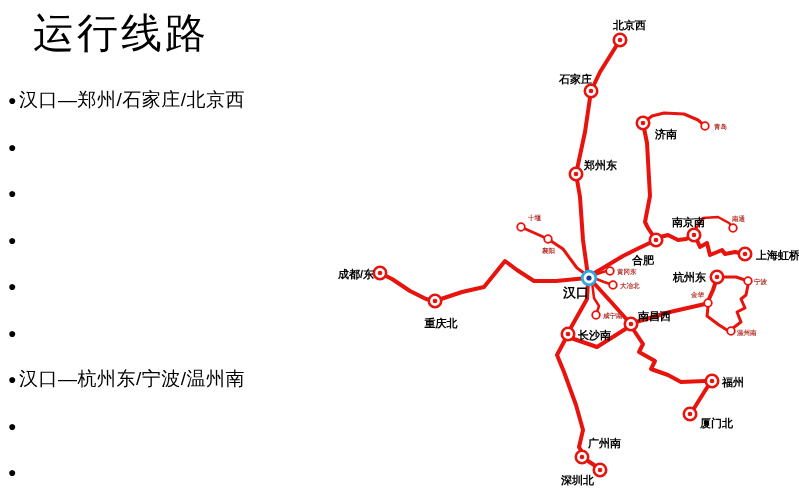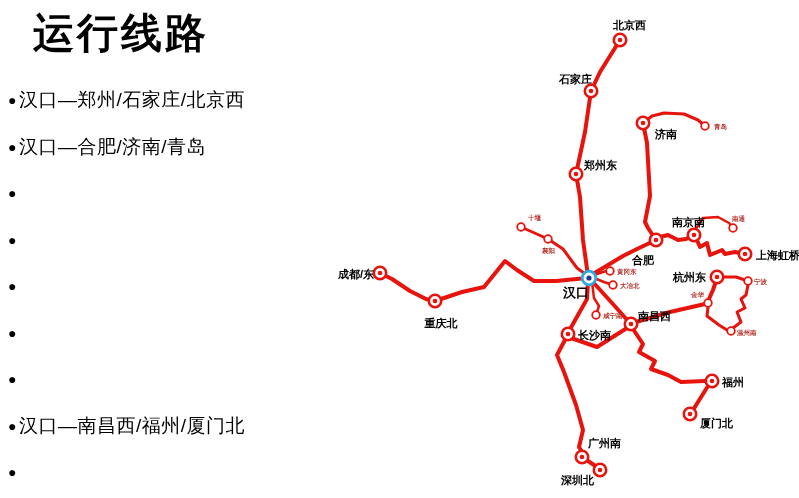--- a/index.html
+++ b/index.html
@@ -2,21 +2,21 @@
 <html><head>
 <meta charset="utf-8">
 <style>
   html,body{margin:0;padding:0;}
   body{
     width:799px;height:498px;position:relative;overflow:hidden;
     background:#ffffff;font-family:"Liberation Sans","DejaVu Sans",sans-serif;
   }
   .title{
     position:absolute;left:33px;top:6px;
-    font-size:41px;font-weight:bold;color:#000;letter-spacing:3px;
+    font-size:41px;font-weight:normal;color:#000;letter-spacing:3px;
     white-space:nowrap;
   }
   #route-list{
     position:absolute;left:8px;top:77px;margin:0;padding:0;list-style:none;
   }
   #route-list li{
     height:46.5px;display:flex;align-items:center;
     font-size:19px;color:#000;white-space:nowrap;letter-spacing:0.5px;
   }
   #route-list .bullet{font-size:14px;margin-right:2px;line-height:1;}
@@ -30,40 +30,39 @@
 
 <div class="title">运行线路</div>
 
 <ul id="route-list">
     <li>
       <span class="bullet">●</span>
       <span>汉口—郑州/石家庄/北京西</span>
     </li>
     <li>
       <span class="bullet">●</span>
-      <span>汉口—合肥/济南/青岛</span>
-    </li>
-    <li>
-      <span class="bullet">●</span>
-    </li>
-    <li>
-      <span class="bullet">●</span>
-    </li>
-    <li>
-      <span class="bullet">●</span>
-    </li>
-    <li>
-      <span class="bullet">●</span>
-    </li>
-    <li>
-      <span class="bullet">●</span>
-    </li>
-    <li>
-      <span class="bullet">●</span>
-      <span>汉口—南昌西/福州/厦门北</span>
+    </li>
+    <li>
+      <span class="bullet">●</span>
+    </li>
+    <li>
+      <span class="bullet">●</span>
+    </li>
+    <li>
+      <span class="bullet">●</span>
+    </li>
+    <li>
+      <span class="bullet">●</span>
+    </li>
+    <li>
+      <span class="bullet">●</span>
+      <span>汉口—杭州东/宁波/温州南</span>
+    </li>
+    <li>
+      <span class="bullet">●</span>
     </li>
     <li>
       <span class="bullet">●</span>
     </li>
   </ul>
 
 <svg id="route-map" width="799" height="498" viewBox="0 0 799 498" xmlns="http://www.w3.org/2000/svg">
     <polyline points="588,276 583,240 580,197 576,174 585,132 591,91 600,72 620,40" fill="none" stroke="#e8130c" stroke-width="4" stroke-linecap="round" stroke-linejoin="round"></polyline>
     <polyline points="656,240 648,228 645,222 650,196 647,143 643,123" fill="none" stroke="#e8130c" stroke-width="4" stroke-linecap="round" stroke-linejoin="round"></polyline>
     <polyline points="643,123 652,116 664,113 684,114 698,120 705,126" fill="none" stroke="#e8130c" stroke-width="3" stroke-linecap="round" stroke-linejoin="round"></polyline>

